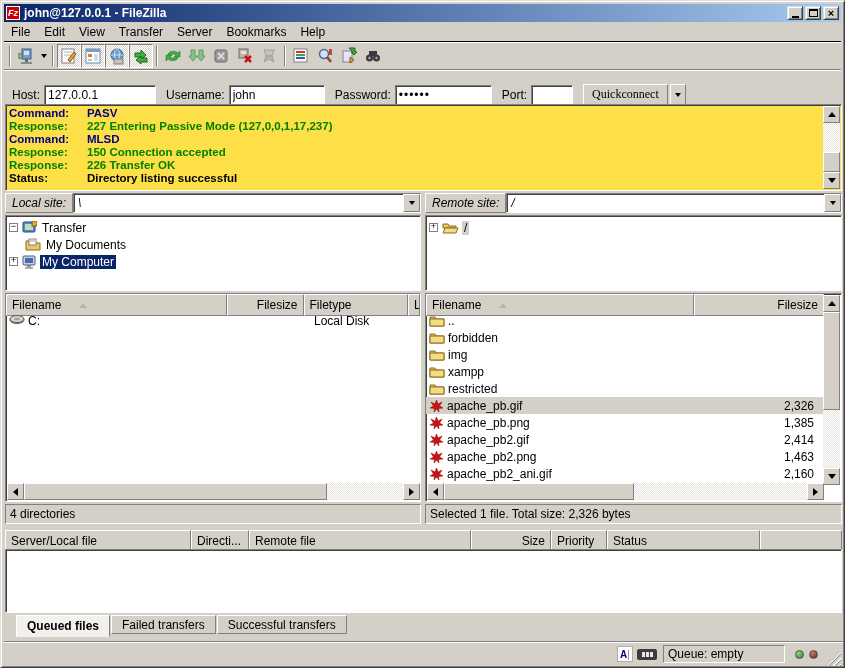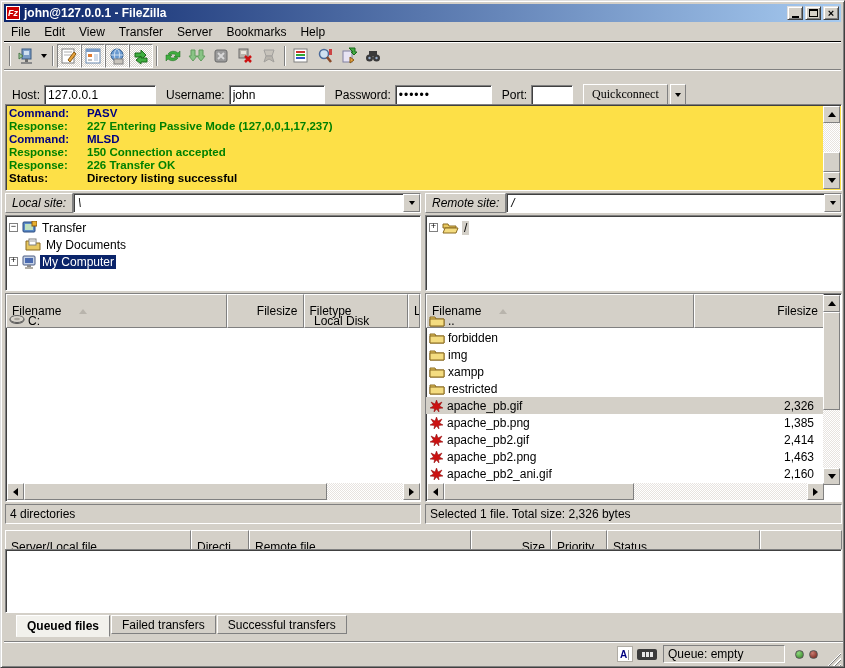--- a/index.html
+++ b/index.html
@@ -84,21 +84,21 @@
   .tree-label { padding:0 2px; }
   .tree-label.selected { background:#0a246a; color:#fff; }
   .tree-label.inactive-sel { background:#d4d0c8; }
   .tree-icon { margin-right:3px; flex:none; display:flex; }
 
   
   .list-box { margin-top:2px; background:#fff; border:1px solid; border-color:#808080 #fff #fff #808080; box-shadow: inset 1px 1px 0 #404040; position:relative; overflow:hidden; }
   .list-left { height:209px; }
   .list-right { height:209px; }
   .lhead { display:flex; height:18px; }
-  .hcell { display:flex; align-items:center; padding:0 5px; font-size:12px; border:1px solid; border-color:#fff #808080 #808080 #fff; background:#d4d0c8; height:34px; white-space:nowrap; overflow:hidden; }
+  .hcell { display:flex; align-items:center; padding:0 5px; font-size:12px; border:1px solid; border-color:#fff #808080 #808080 #fff; background:#d4d0c8; height:22px; white-space:nowrap; overflow:hidden; }
   .hcell.right { justify-content:flex-end; }
   .sort-arrow { width:0;height:0;border-left:4px solid transparent;border-right:4px solid transparent;border-bottom:5px solid #b8b4ac; margin-left:18px; }
   .lrow { display:flex; align-items:center; height:17px; font-size:12px; white-space:nowrap; }
   .lrow .name { display:flex; align-items:center; padding-left:3px; flex:1; overflow:hidden; }
   .lrow .size { width:130px; flex:none; text-align:right; padding-right:10px; }
   .lrow.selected { background:#d4d0c8; }
   .file-icon { margin-right:3px; flex:none; display:flex; }
   .hscroll { position:absolute; left:1px; bottom:1px; display:flex; height:17px; }
   .sb-thumb { border:1px solid; border-color:#fff #808080 #808080 #fff; background:#d4d0c8; flex:none; }
   .vscroll-right { position:absolute; top:1px; right:1px; width:17px; display:flex; flex-direction:column; }

